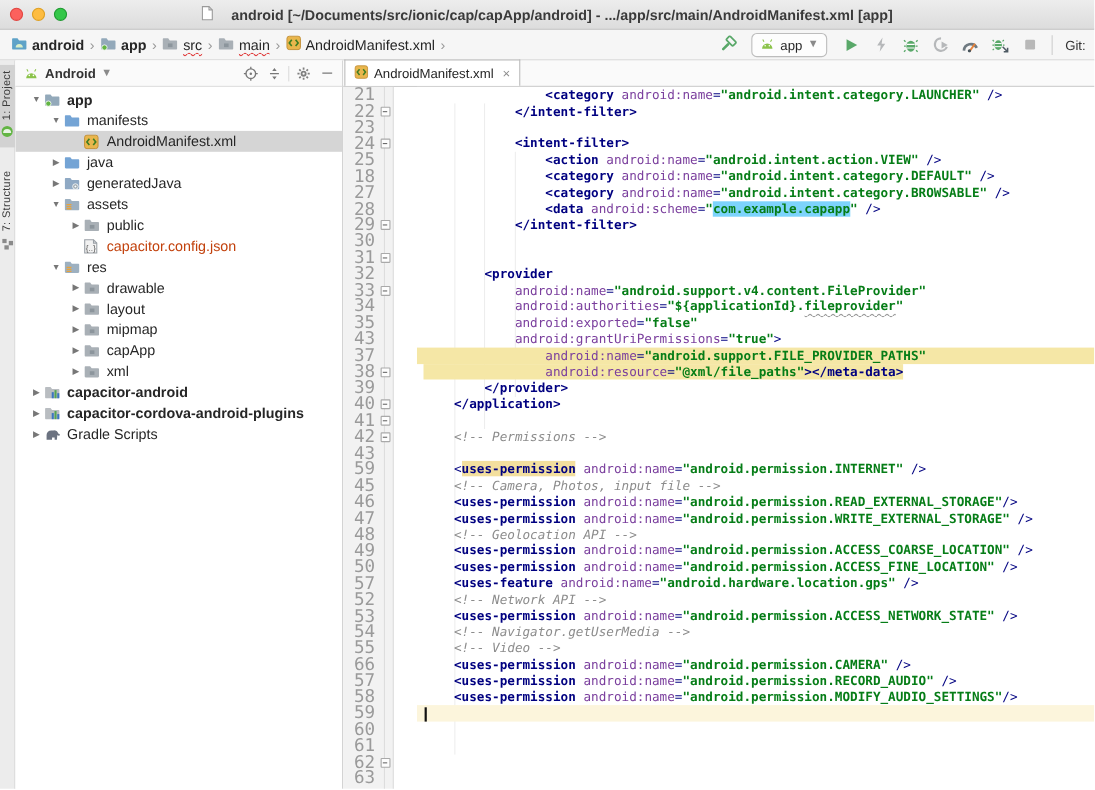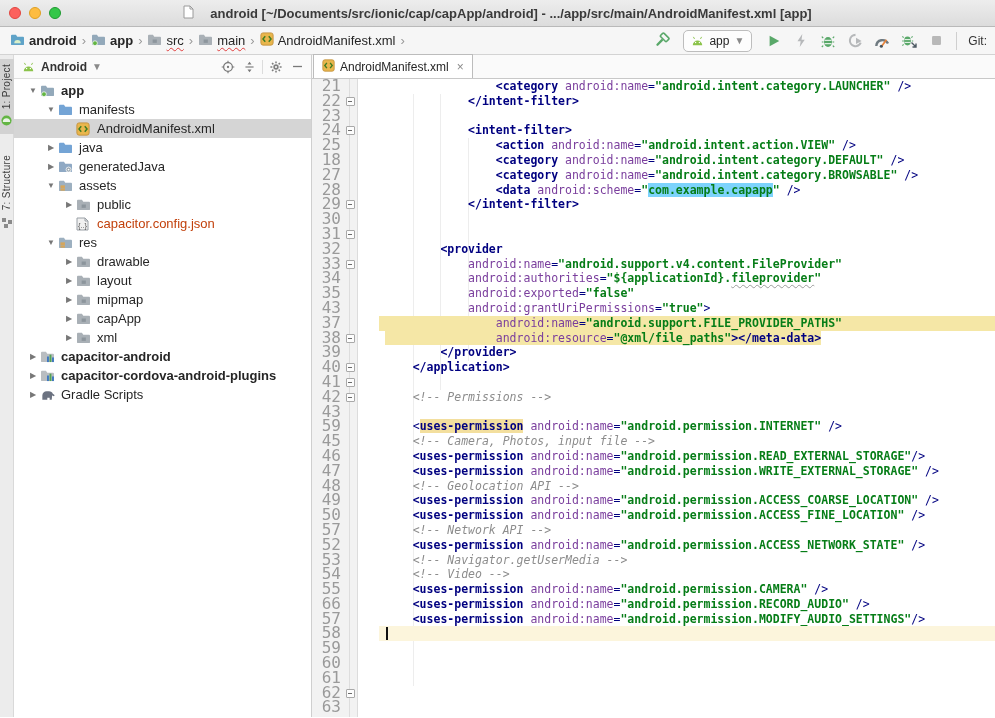--- a/index.html
+++ b/index.html
@@ -548,20 +548,21 @@
           <div class="cl"></div>
           <div class="cl"><span class="s-c">    &lt;!-- Permissions --&gt;</span></div>
           <div class="cl"></div>
           <div class="cl"><span class="s-p">    &lt;</span><span class="s-th">uses-permission</span><span class="s-a"> android:name</span><span class="s-p">=</span><span class="s-v">"android.permission.INTERNET"</span><span class="s-p"> /&gt;</span></div>
           <div class="cl"><span class="s-c">    &lt;!-- Camera, Photos, input file --&gt;</span></div>
           <div class="cl"><span class="s-t">    &lt;uses-permission</span><span class="s-a"> android:name</span><span class="s-p">=</span><span class="s-v">"android.permission.READ_EXTERNAL_STORAGE"</span><span class="s-p">/&gt;</span></div>
           <div class="cl"><span class="s-t">    &lt;uses-permission</span><span class="s-a"> android:name</span><span class="s-p">=</span><span class="s-v">"android.permission.WRITE_EXTERNAL_STORAGE"</span><span class="s-p"> /&gt;</span></div>
           <div class="cl"><span class="s-c">    &lt;!-- Geolocation API --&gt;</span></div>
           <div class="cl"><span class="s-t">    &lt;uses-permission</span><span class="s-a"> android:name</span><span class="s-p">=</span><span class="s-v">"android.permission.ACCESS_COARSE_LOCATION"</span><span class="s-p"> /&gt;</span></div>
           <div class="cl"><span class="s-t">    &lt;uses-permission</span><span class="s-a"> android:name</span><span class="s-p">=</span><span class="s-v">"android.permission.ACCESS_FINE_LOCATION"</span><span class="s-p"> /&gt;</span></div>
+          <div class="cl"><span class="s-t">    &lt;uses-feature</span><span class="s-a"> android:name</span><span class="s-p">=</span><span class="s-v">"android.hardware.location.gps"</span><span class="s-p"> /&gt;</span></div>
           <div class="cl"><span class="s-c">    &lt;!-- Network API --&gt;</span></div>
           <div class="cl"><span class="s-t">    &lt;uses-permission</span><span class="s-a"> android:name</span><span class="s-p">=</span><span class="s-v">"android.permission.ACCESS_NETWORK_STATE"</span><span class="s-p"> /&gt;</span></div>
           <div class="cl"><span class="s-c">    &lt;!-- Navigator.getUserMedia --&gt;</span></div>
           <div class="cl"><span class="s-c">    &lt;!-- Video --&gt;</span></div>
           <div class="cl"><span class="s-t">    &lt;uses-permission</span><span class="s-a"> android:name</span><span class="s-p">=</span><span class="s-v">"android.permission.CAMERA"</span><span class="s-p"> /&gt;</span></div>
           <div class="cl"><span class="s-t">    &lt;uses-permission</span><span class="s-a"> android:name</span><span class="s-p">=</span><span class="s-v">"android.permission.RECORD_AUDIO"</span><span class="s-p"> /&gt;</span></div>
           <div class="cl"><span class="s-t">    &lt;uses-permission</span><span class="s-a"> android:name</span><span class="s-p">=</span><span class="s-v">"android.permission.MODIFY_AUDIO_SETTINGS"</span><span class="s-p">/&gt;</span></div>
           <div class="cl hl-caret"><span class="caret"></span></div>
         </div>
     </div>

